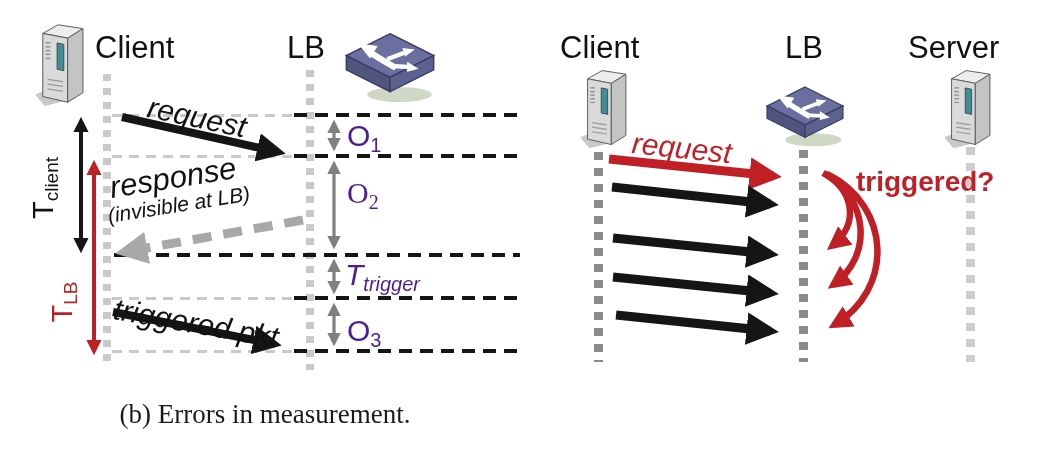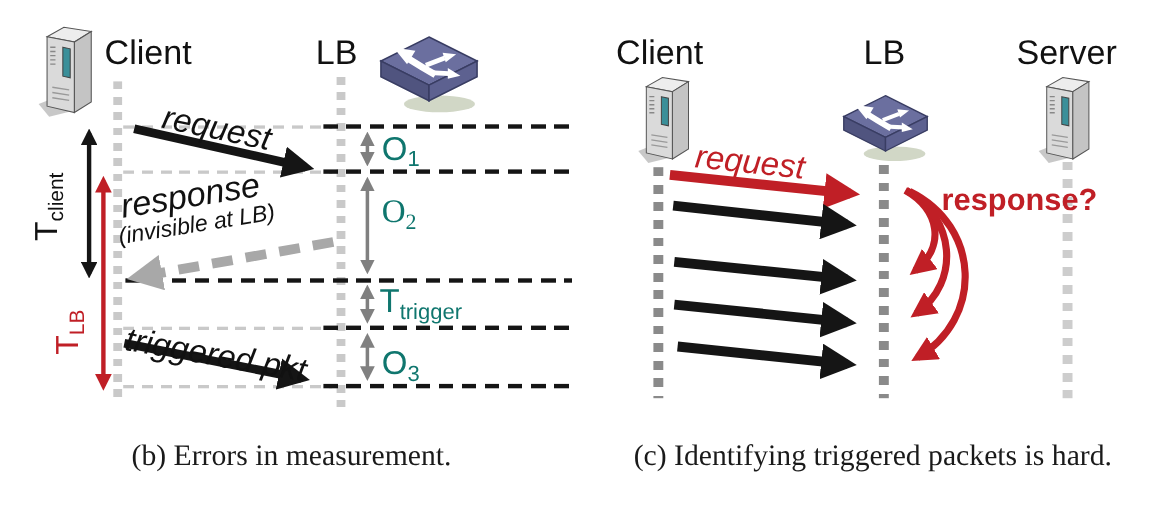--- a/index.html
+++ b/index.html
@@ -17,21 +17,21 @@
   .msg{font-style:italic;color:#111;white-space:nowrap;}
   .msg-req{font-size:30px;transform:rotate(12deg);transform-origin:left center;}
   .msg-resp{font-size:31px;transform:rotate(-9deg);transform-origin:left center;}
   .msg-note{font-size:21px;transform:rotate(-9deg);transform-origin:left center;}
   .msg-trig{font-size:30px;transform:rotate(10deg);transform-origin:left center;}
   .msg-req-c{font-size:30px;color:#c01f26;transform:rotate(6deg);transform-origin:left center;}
   .triggers{font-size:28px;font-weight:bold;color:#c01f26;white-space:nowrap;}
   .tlabel{white-space:nowrap;text-align:center;}
   .tlabel .m{font-size:29px;}
   .tlabel .s{font-size:19px;position:relative;top:5px;}
-  .olabel{white-space:nowrap;color:#0f766e;}
+  .olabel{white-space:nowrap;color:#4c1d95;}
   .olabel .m{font-size:30px;}
   .olabel .s{font-size:20px;position:relative;top:6px;}
   .onote{font-size:22px;color:#111;white-space:nowrap;}
   .rot90{transform:rotate(-90deg);}
   .red{color:#c01f26;}
   .caption{font-family:"Liberation Serif",serif;font-size:27px;color:#1a1a1a;text-align:center;white-space:nowrap;}
   svg{display:block;}
 </style>
 </head>
 <body>
@@ -112,21 +112,21 @@
       <polygon points="12,14 28,5 54,9 38,19" fill="#ededed" stroke="#555" stroke-width="1"></polygon>
       <polygon points="12,14 38,19 38,86 12,80" fill="#dadada" stroke="#555" stroke-width="1"></polygon>
       <polygon points="38,19 54,9 54,76 38,86" fill="#c4c4c4" stroke="#555" stroke-width="1"></polygon>
       <polygon points="27,24 34,25.5 34,53 27,51.5" fill="#3a8f99" stroke="#444" stroke-width="1"></polygon>
       <path d="M15,24 h5 M15,28 h5 M15,32 h5 M15,36 h5 M15,40 h5" stroke="#888" stroke-width="1.3"></path>
       <path d="M17,62 l16,2.5 M17,67 l16,2.5 M17,72 l16,2.5" stroke="#999" stroke-width="1.3"></path>
     </svg>
 
     <div class="abs actor" style="left:30px;top:30px;">Client</div>
     <div class="abs actor" style="left:255px;top:30px;">LB</div>
-    <div class="abs actor" style="left:378px;top:30px;margin-left:16px;">Server</div>
+    <div class="abs actor" style="left:378px;top:30px;">Server</div>
   </div>
 
   <svg class="abs" style="left:0;top:0;" width="1047" height="463" viewBox="0 0 1047 463">
     <defs>
       <marker id="hB" viewBox="0 0 4 4" markerWidth="3.6" markerHeight="3.6" refX="2.9" refY="2" orient="auto-start-reverse" markerUnits="strokeWidth">
           <path d="M0,0 L4,2 L0,4 Z" fill="#151515"></path>
         </marker>
       <marker id="hGr" viewBox="0 0 4 4" markerWidth="3.6" markerHeight="3.6" refX="2.9" refY="2" orient="auto-start-reverse" markerUnits="strokeWidth">
           <path d="M0,0 L4,2 L0,4 Z" fill="#a8a8a8"></path>
         </marker>
@@ -175,26 +175,25 @@
   <div class="abs tlabel rot90 red" style="left:24px;top:284px;width:80px;height:36px;">
     <span class="m">T</span><span class="s">LB</span>
   </div>
 
   <div class="abs olabel" style="left:347px;top:119px;">
     <span class="m">O</span><span class="s">1</span>
   </div>
   <div class="abs olabel" style="left:347px;top:176px;font-family:Liberation Serif, serif;">
     <span class="m">O</span><span class="s">2</span>
   </div>
-  <div class="abs olabel" style="left:345px;top:258px;">
+  <div class="abs olabel" style="left:345px;top:258px;font-style:italic;">
     <span class="m">T</span><span class="s">trigger</span>
   </div>
   <div class="abs olabel" style="left:347px;top:314px;">
     <span class="m">O</span><span class="s">3</span>
   </div>
 
   <div class="abs msg msg-req-c" style="left:632px;top:126px;">request</div>
-  <div class="abs triggers" style="left:856px;top:166px;">response?</div>
+  <div class="abs triggers" style="left:856px;top:166px;">triggered?</div>
 
   <div class="abs caption" style="left:30px;top:399px;width:470px;">(b) Errors in measurement.</div>
-  <div class="abs caption" style="left:540px;top:399px;width:507px;">(c) Identifying triggered packets is hard.</div>
 
 </div>
 
 </body></html>

